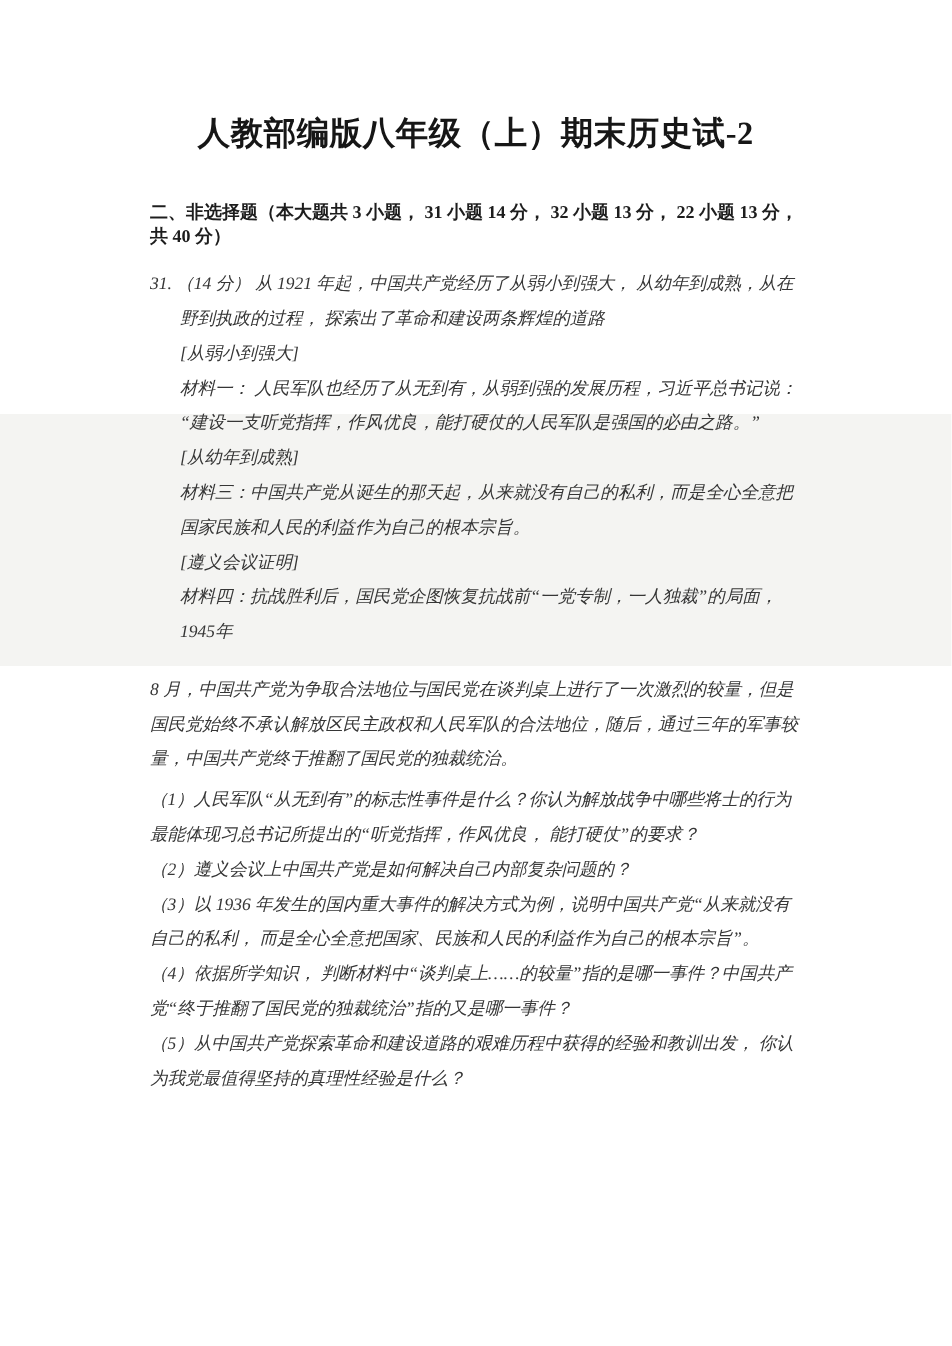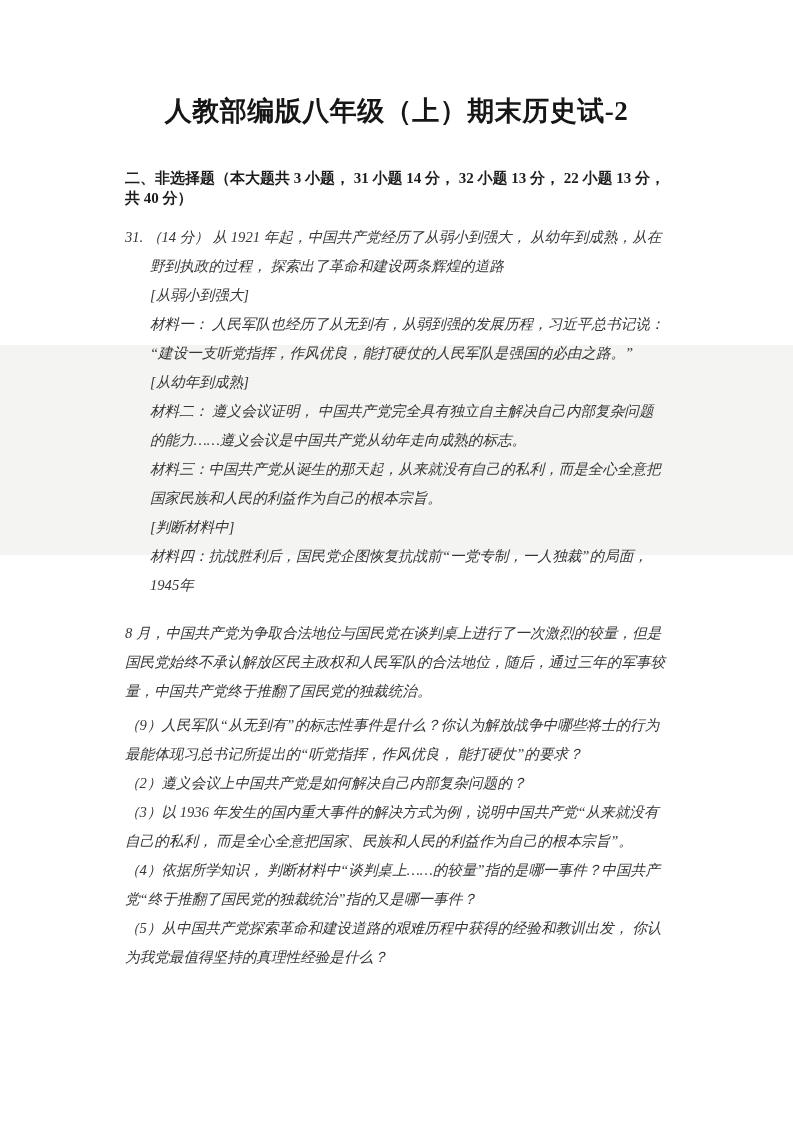--- a/index.html
+++ b/index.html
@@ -87,31 +87,30 @@
   <div class="content">
 
     <p class="q-intro">31. （14 分）  从 1921 年起，中国共产党经历了从弱小到强大，  从幼年到成熟，从在野到执政的过程，  探索出了革命和建设两条辉煌的道路</p>
 
     <p class="indented">[从弱小到强大]</p>
 
     <p class="indented">材料一：  人民军队也经历了从无到有，从弱到强的发展历程，习近平总书记说： “建设一支听党指挥，作风优良，能打硬仗的人民军队是强国的必由之路。”</p>
 
     <p class="indented">[从幼年到成熟]</p>
 
-    <p class="indented">材料二：  遵义会议证明，  中国共产党完全具有独立自主解决自己内部复杂问题的能力……遵义会议是中国共产党从幼年走向成熟的标志。</p>
 
     <p class="indented">材料三：中国共产党从诞生的那天起，从来就没有自己的私利，而是全心全意把国家民族和人民的利益作为自己的根本宗旨。</p>
 
-    <p class="indented">[判断材料中]</p>
+    <p class="indented">[遵义会议证明]</p>
 
     <p class="indented">材料四：抗战胜利后，国民党企图恢复抗战前“一党专制，一人独裁”的局面，  1945年</p>
 
     <p class="flush gap-lg">8 月，中国共产党为争取合法地位与国民党在谈判桌上进行了一次激烈的较量，但是国民党始终不承认解放区民主政权和人民军队的合法地位，随后，通过三年的军事较量，中国共产党终于推翻了国民党的独裁统治。</p>
 
-    <p class="flush gap-sm">（9）人民军队“从无到有”的标志性事件是什么？你认为解放战争中哪些将士的行为最能体现习总书记所提出的“听党指挥，作风优良，  能打硬仗”的要求？</p>
+    <p class="flush gap-sm">（1）人民军队“从无到有”的标志性事件是什么？你认为解放战争中哪些将士的行为最能体现习总书记所提出的“听党指挥，作风优良，  能打硬仗”的要求？</p>
 
     <p class="flush">（2）遵义会议上中国共产党是如何解决自己内部复杂问题的？</p>
 
     <p class="flush">（3）以 1936 年发生的国内重大事件的解决方式为例，说明中国共产党“从来就没有自己的私利，  而是全心全意把国家、民族和人民的利益作为自己的根本宗旨”。</p>
 
     <p class="flush">（4）依据所学知识，  判断材料中“谈判桌上……的较量”指的是哪一事件？中国共产党“终于推翻了国民党的独裁统治”指的又是哪一事件？</p>
 
     <p class="flush">（5）从中国共产党探索革命和建设道路的艰难历程中获得的经验和教训出发，  你认为我党最值得坚持的真理性经验是什么？</p>
 
   </div>

